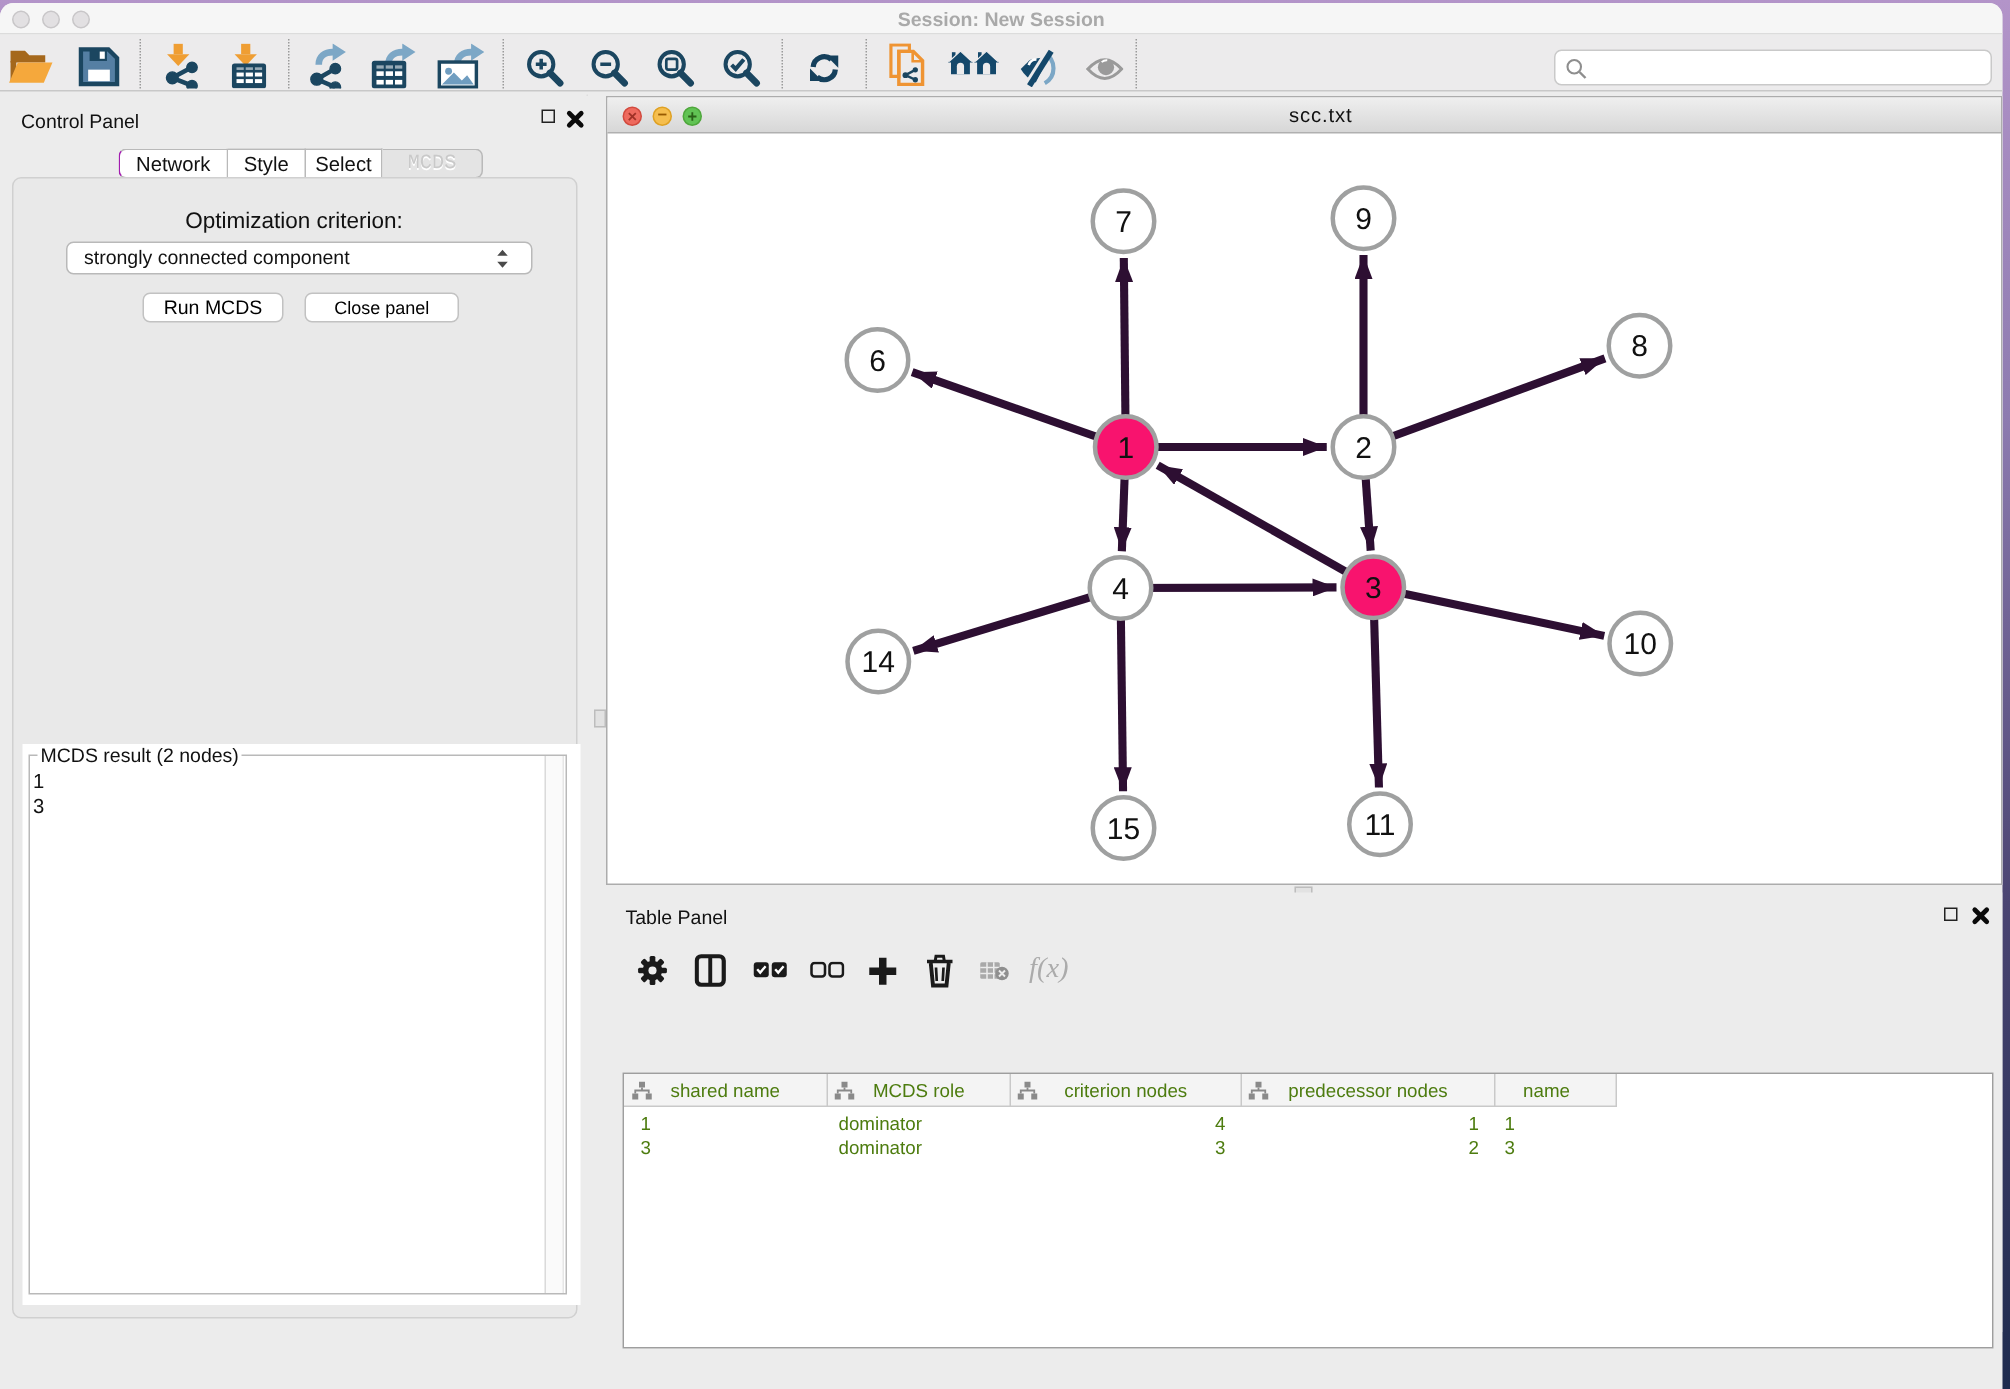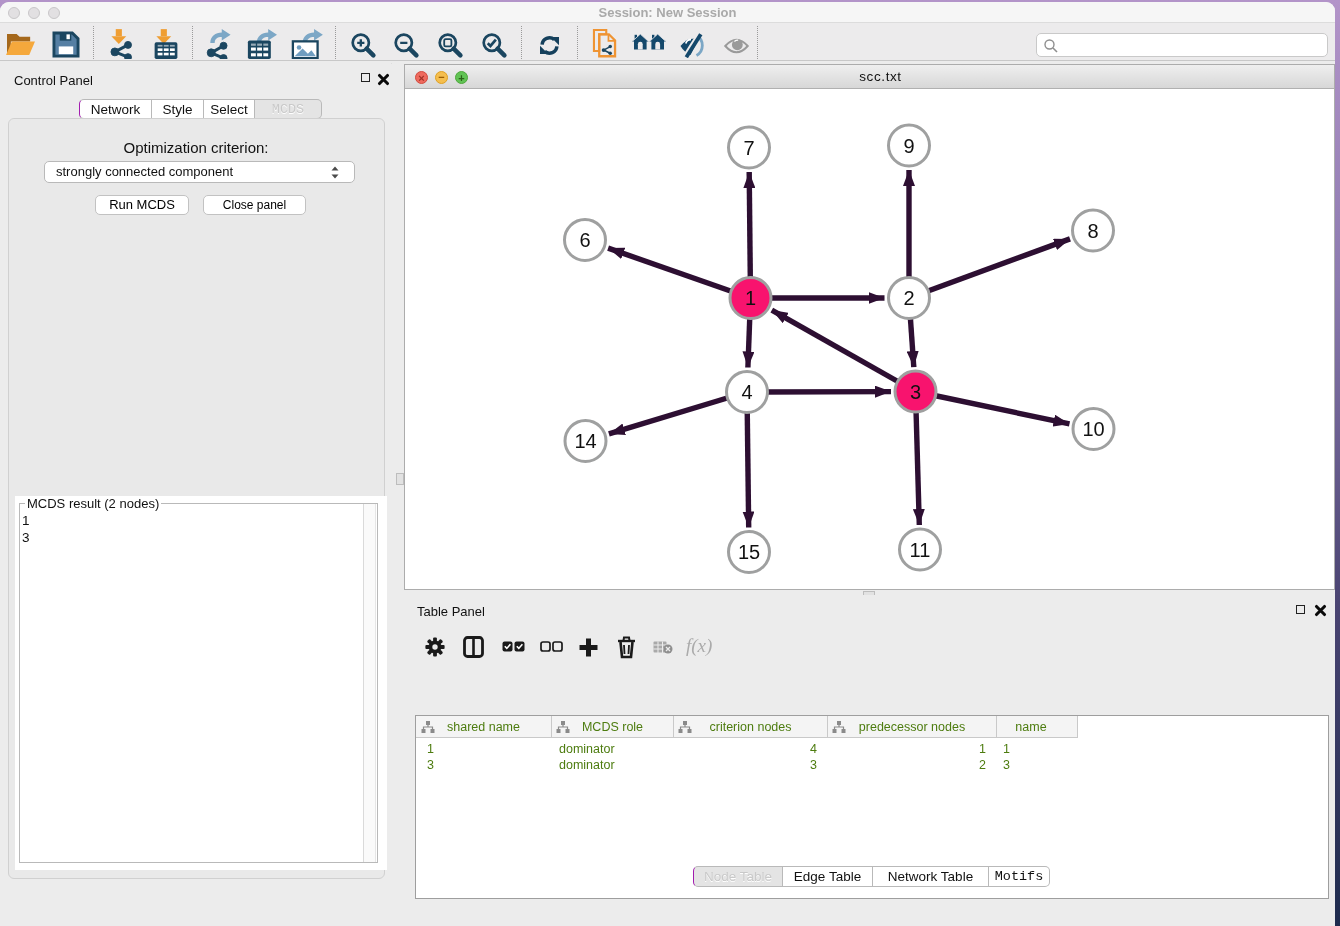--- a/index.html
+++ b/index.html
@@ -398,20 +398,14 @@
       <div class="abs" style="left:257px; top:26px; width:144px; text-align:right;">4</div>
       <div class="abs" style="left:411px; top:26px; width:159px; text-align:right;">1</div>
       <div class="abs" style="left:587px; top:26px;">1</div>
       <div class="abs" style="left:11px; top:42px;">3</div>
       <div class="abs" style="left:143px; top:42px;">dominator</div>
       <div class="abs" style="left:257px; top:42px; width:144px; text-align:right;">3</div>
       <div class="abs" style="left:411px; top:42px; width:159px; text-align:right;">2</div>
       <div class="abs" style="left:587px; top:42px;">3</div>
     </div>
 
-    <div class="tabrow" style="left:301px; top:271px;">
-      <div class="tab first sel" style="width:90px; height:21px; line-height:20px;">Node Table</div>
-      <div class="tab" style="width:90px; height:21px; line-height:20px;">Edge Table</div>
-      <div class="tab" style="width:116px; height:21px; line-height:20px;">Network Table</div>
-      <div class="tab last" style="width:61px; height:21px; line-height:20px;">Motifs</div>
-    </div>
   </div>
 </div>
 
 </body></html>

